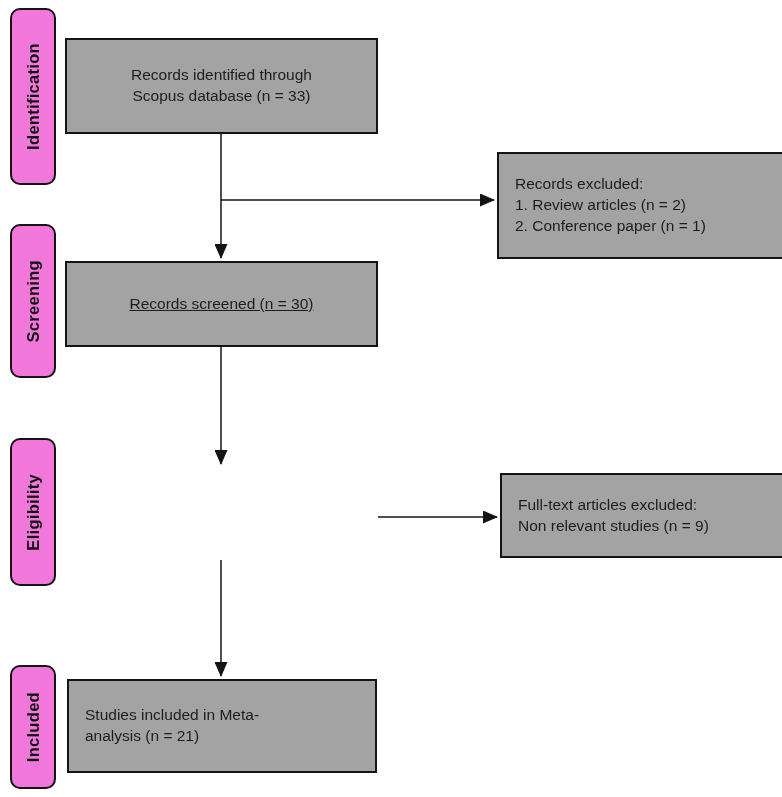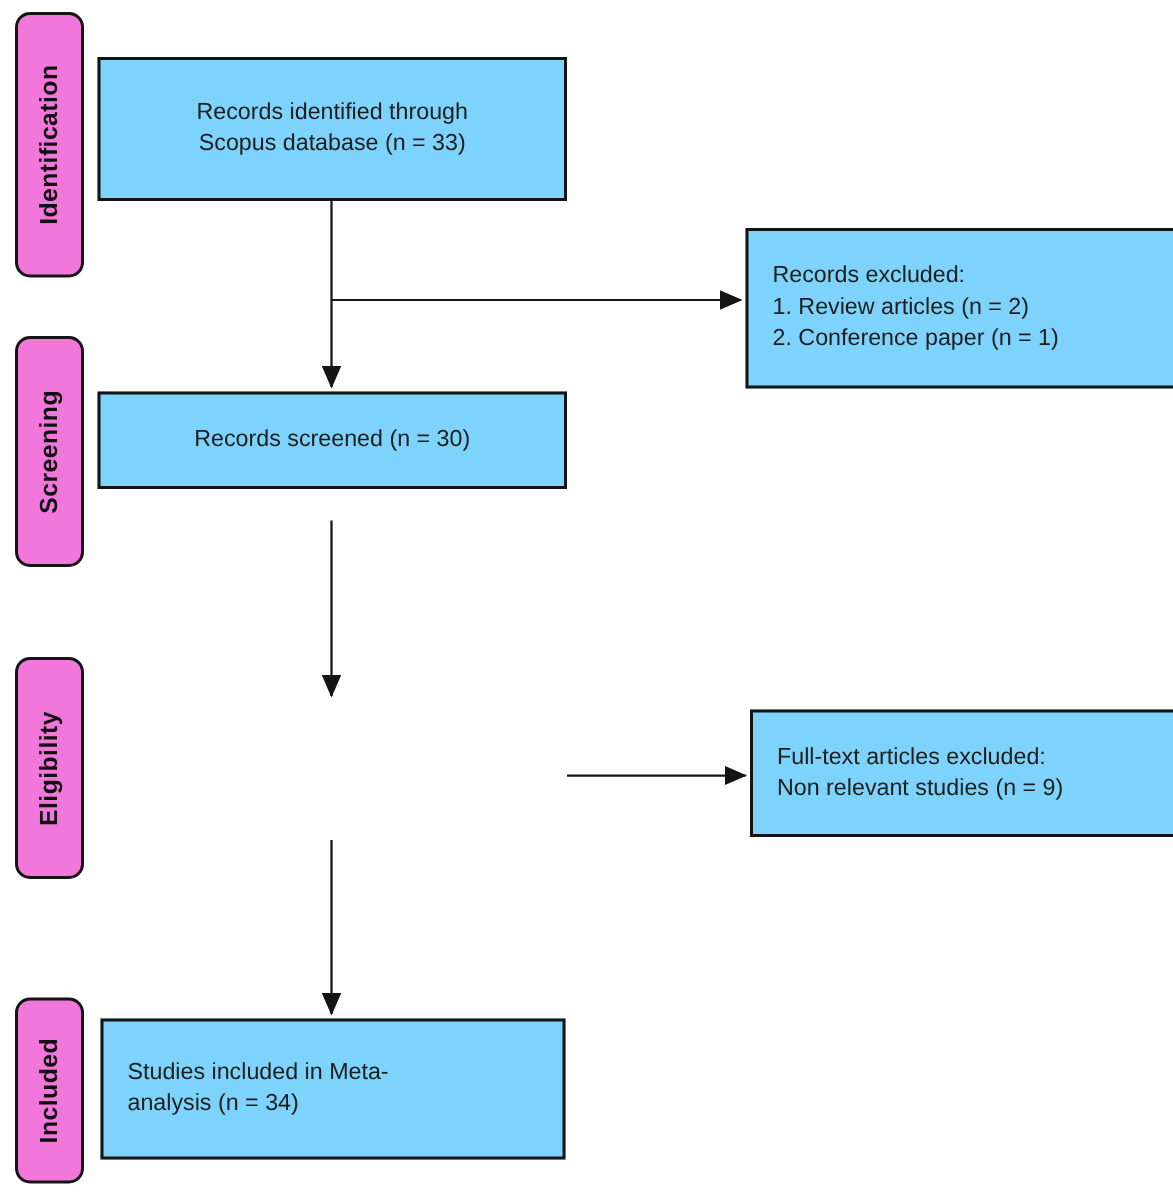--- a/index.html
+++ b/index.html
@@ -33,21 +33,21 @@
     writing-mode: vertical-rl;
     transform: rotate(180deg);
     font-weight: bold;
     font-size: 16.5px;
     color: #111111;
     letter-spacing: 0.3px;
     white-space: nowrap;
   }
   .box {
     position: absolute;
-    background: #7dd3fc;
+    background: #a3a3a3;
     border: 2px solid #141414;
     display: flex;
     align-items: center;
     color: #1d1d1d;
     font-size: 15.5px;
     line-height: 1.35;
     white-space: pre-line;
   }
   .box.center {
     justify-content: center;
@@ -91,26 +91,26 @@
     <span class="stage-text">Eligibility</span>
   </div>
   <div class="stage" style="left: 10px; top: 665px; width: 46px; height: 124px; background: rgb(241, 119, 219);">
     <span class="stage-text">Included</span>
   </div>
 
   <div class="box center" style="left:65px; top:38px; width:313px; height:96px;">
     <span>Records identified through
 Scopus database (n = 33)</span>
   </div>
-  <div class="box center" style="left:65px; top:261px; width:313px; height:65px;">
+  <div class="box center" style="left:65px; top:261px; width:313px; height:86px;text-decoration:underline;">
     <span>Records screened (n = 30)</span>
   </div>
   <div class="box left" style="left:67px; top:679px; width:310px; height:94px;">
     <span>Studies included in Meta-
-analysis (n = 34)</span>
+analysis (n = 21)</span>
   </div>
 
   <div class="box left side-box" style="left:497px; top:152px; width:324px; height:107px;">
     <span>Records excluded:
 1. Review articles (n = 2)
 2. Conference paper (n = 1)</span>
   </div>
   <div class="box left side-box" style="left:500px; top:473px; width:305px; height:85px;">
     <span>Full-text articles excluded:
 Non relevant studies (n = 9)</span>

